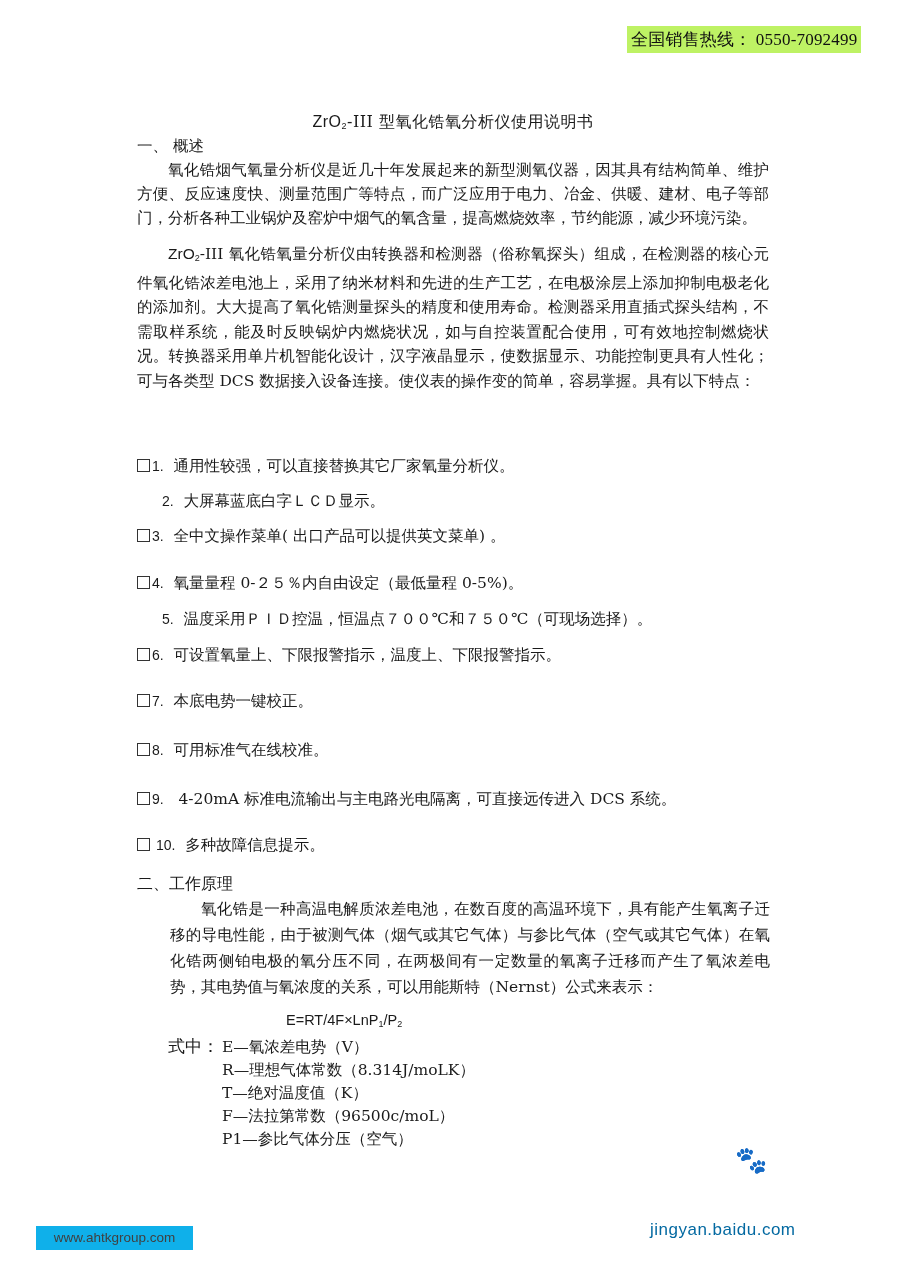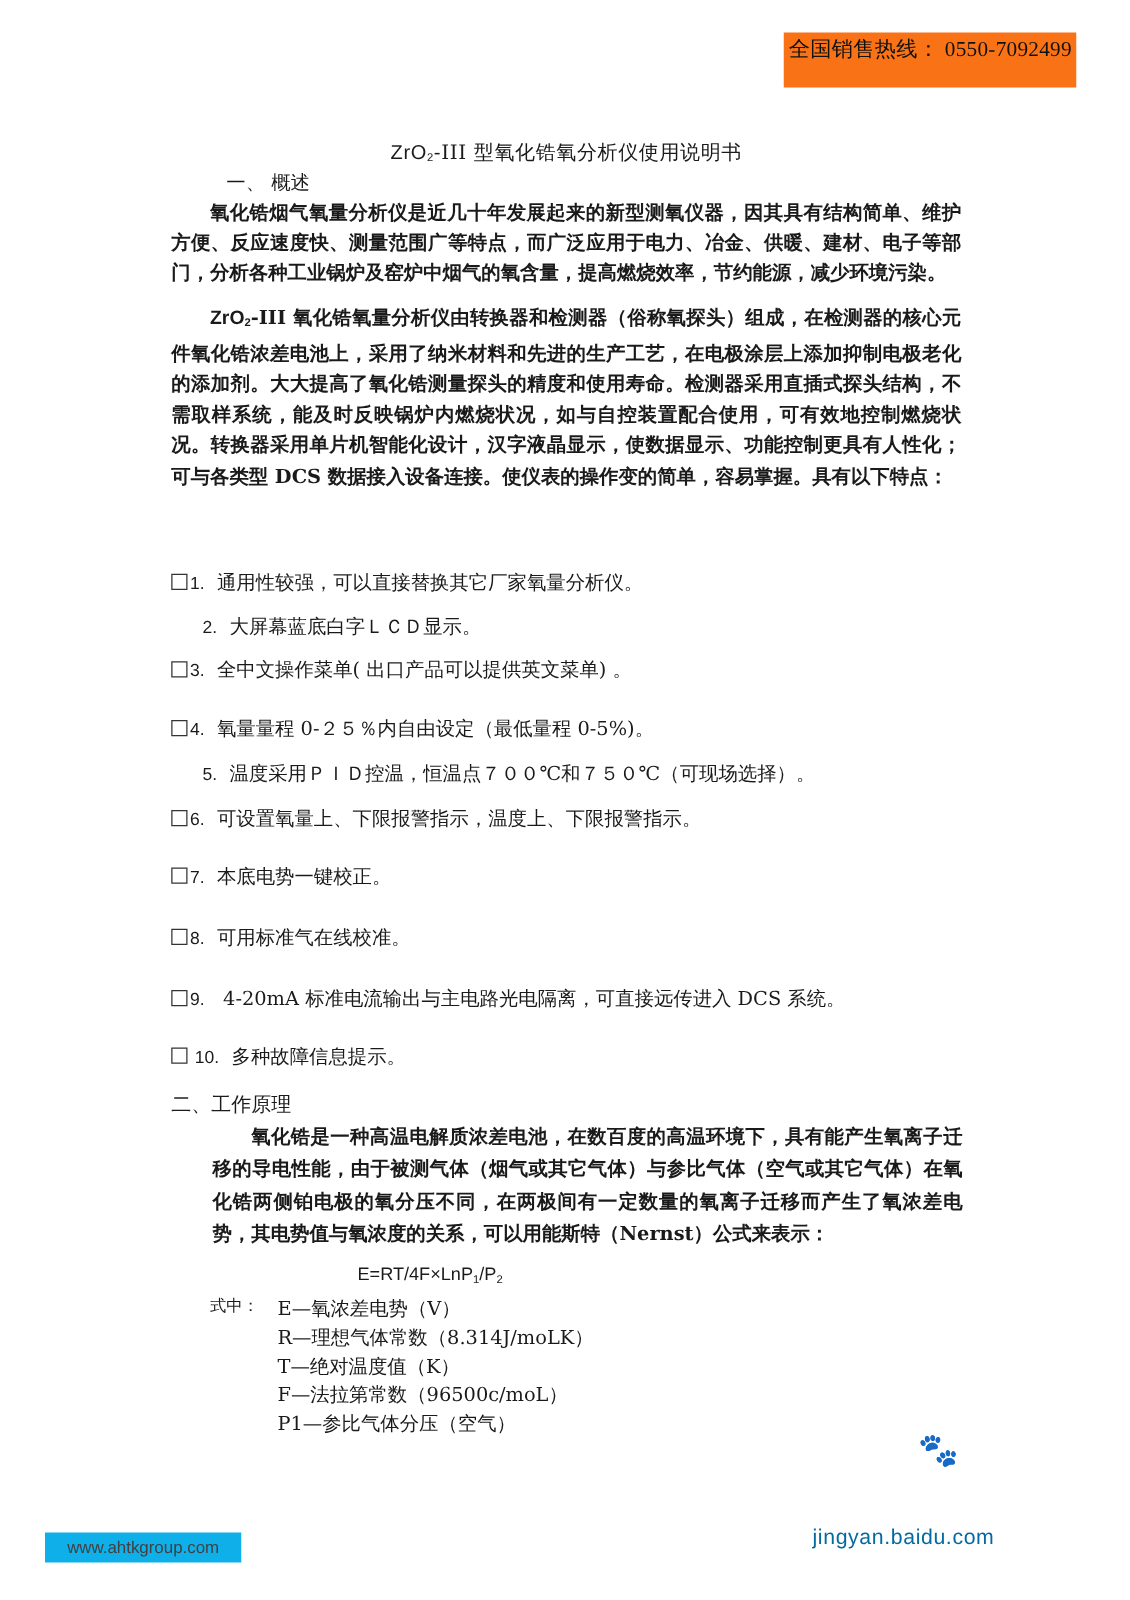--- a/index.html
+++ b/index.html
@@ -2,53 +2,53 @@
 <html><head>
 <meta charset="utf-8">
 <style>
   html, body { margin: 0; padding: 0; }
   body {
     width: 904px; height: 1280px; position: relative; overflow: hidden;
     background: #ffffff; color: #1a1a1a;
     font-family: "DejaVu Serif", "Liberation Serif", serif;
   }
   .hotline {
-    position: absolute; left: 627px; top: 26px; width: 234px; height: 44px;
-    background: #f97316; color: #111;
+    position: absolute; left: 627px; top: 26px; width: 234px; height: 27px;
+    background: #bef264; color: #111;
     font-family: "Liberation Serif", "DejaVu Serif", serif;
     font-size: 17px; line-height: 27px; padding-left: 4px; box-sizing: border-box;
     white-space: nowrap; letter-spacing: 0.2px;
   }
   .website {
     position: absolute; left: 36px; top: 1226px; width: 157px; height: 24px;
     background: #0fb0ea; color: #404040;
     font-family: "Liberation Sans", "DejaVu Sans", sans-serif;
     font-size: 13.5px; line-height: 24px; text-align: center;
   }
   .doc {
     position: absolute; left: 137px; top: 110px; width: 632px;
     font-size: 15.5px;
   }
   .title {
     text-align: center; font-size: 16px; line-height: 24px; height: 24px;
     letter-spacing: 0.5px;
   }
   .mono { font-family: "Liberation Sans Narrow", "Liberation Sans", "DejaVu Sans", sans-serif; }
   .sub { font-size: 9px; vertical-align: -2px; }
-  .h1 { line-height: 24px; height: 24px; margin-left: 44px; }
+  .h1 { line-height: 24px; height: 24px; }
   .para { line-height: 27.5px; text-align: justify; text-align-last: left; margin: 0; }
-  .indent { text-indent: 2em; font-weight: bold; }
+  .indent { text-indent: 2em; }
   .gap { height: 12px; }
   .feature { position: absolute; left: 137px; font-size: 15.5px; line-height: 20px; white-space: nowrap; }
   .box { display: inline-block; width: 11px; height: 11px; border: 1px solid #333; margin-right: 2px; vertical-align: -1px; }
   .num { font-family: "Liberation Sans", "DejaVu Sans", sans-serif; font-size: 14px; }
   .sec2 { position: absolute; left: 137px; top: 872px; line-height: 24px; }
   .sec2-body { position: absolute; left: 170px; top: 896px; width: 600px; line-height: 26px; font-size: 15.5px; }
   .formula { position: absolute; left: 286px; top: 1010px; font-family: "Liberation Sans", "DejaVu Sans", sans-serif; font-size: 14.5px; line-height: 20px; }
-  .def-label { position: absolute; left: 168px; top: 1036px; line-height: 20px; font-size: 13px; }
+  .def-label { position: absolute; left: 168px; top: 1036px; line-height: 20px; font-size: 17px; }
   .defs { position: absolute; left: 222px; top: 1036px; font-size: 15.5px; }
   .defs div { line-height: 23px; height: 23px; white-space: nowrap; }
   .watermark {
     position: absolute; left: 640px; top: 1145px; width: 240px; height: 90px;
     color: #e6e6e6; font-family: "Liberation Sans", "DejaVu Sans", sans-serif;
   }
   .wm-main { position: absolute; left: 12px; top: 30px; font-size: 36px; font-weight: bold; letter-spacing: 1px;
     color: #fff; -webkit-text-stroke: 1.2px #d6d6d6; }
   .wm-paw { position: absolute; left: 95px; top: 0px; font-size: 26px; color: #fff; -webkit-text-stroke: 1px #d6d6d6; }
   .wm-url { position: absolute; left: 10px; top: 75px; font-size: 17px; color: #0369a1; letter-spacing: 0.5px; }

